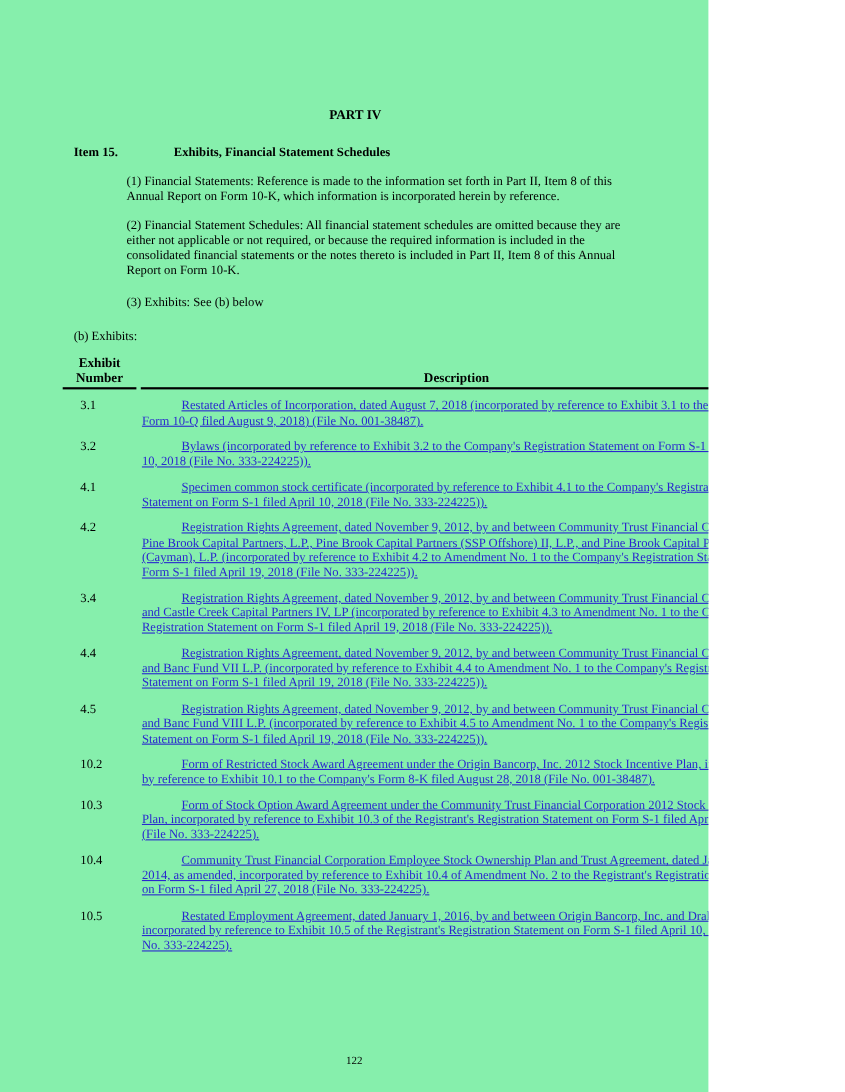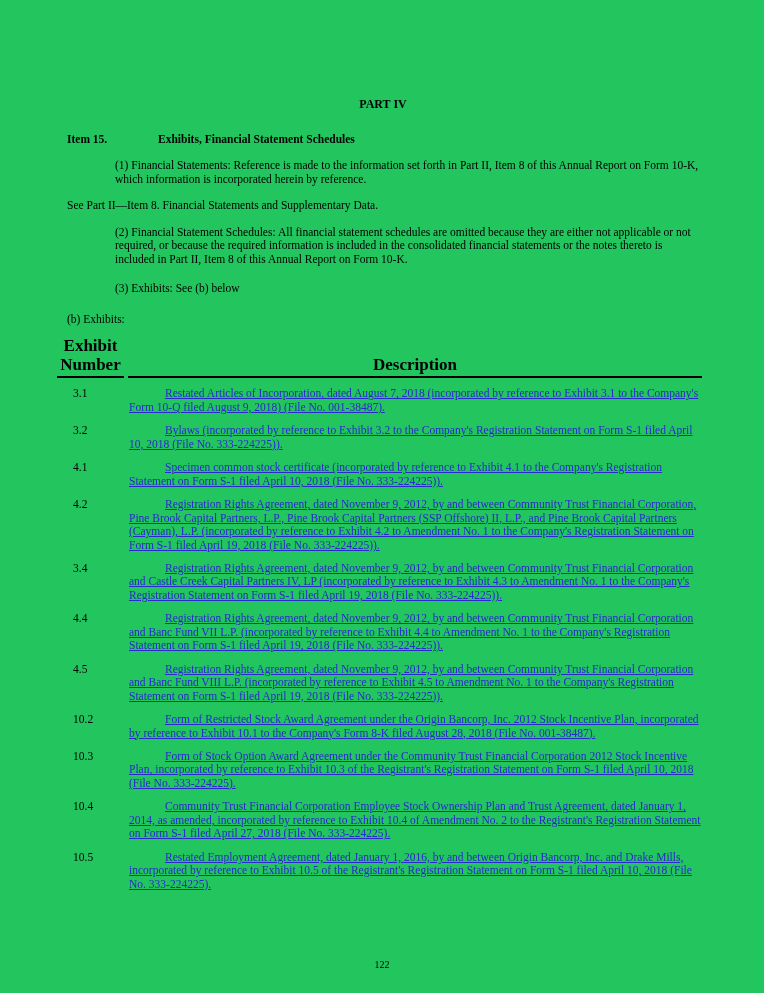--- a/index.html
+++ b/index.html
@@ -1,20 +1,20 @@
 <!DOCTYPE html>
 <html style="--link-color: #2a28cf;"><head>
 <meta charset="utf-8">
 <style>
   html, body { margin:0; padding:0; background:#ffffff; }
   .page {
     position: relative;
-    width: 764px;
+    width: 644px;
     height: 993px;
-    background: #22c55e;
+    background: #86efac;
     font-family: "Liberation Serif", serif;
     font-size: 11.5px;
     line-height: 1.17;
     color: #000000;
     box-sizing: border-box;
     padding: 97px 65px 0 67px;
     overflow: hidden;
   }
   .part-title {
     text-align: center;
@@ -40,21 +40,21 @@
     border-collapse: separate;
     border-spacing: 4px 0;
     width: 653px;
     table-layout: fixed;
   }
   table.exhibits th {
     border-bottom: 2px solid #000000;
     font-weight: bold;
     vertical-align: bottom;
     padding: 0 0 2px 0;
-    font-size: 17px;
+    font-size: 12px;
     line-height: 1.1;
   }
   th.num-col { width: 67px; }
   table.exhibits tbody td {
     vertical-align: top;
     padding-top: 9px;
   }
   td.num-cell { padding-left: 16px; }
   td.desc-cell a {
     color: var(--link-color, #2a28cf);
@@ -78,21 +78,20 @@
   <div class="part-title">PART IV</div>
 
   <div class="item-line">
     <span class="item-label">Item 15.</span>
     <span>Exhibits, Financial Statement Schedules</span>
   </div>
 
 
   <div class="indent">(1) Financial Statements: Reference is made to the information set forth in Part II, Item 8 of this Annual Report on Form 10-K, which information is incorporated herein by reference.</div>
 
-  <div class="see-line">See Part II—Item 8. Financial Statements and Supplementary Data.</div>
 
   <div class="indent">(2) Financial Statement Schedules: All financial statement schedules are omitted because they are either not applicable or not required, or because the required information is included in the consolidated financial statements or the notes thereto is included in Part II, Item 8 of this Annual Report on Form 10-K.</div>
 
   <div class="indent para-3">(3) Exhibits: See (b) below</div>
 
   <div class="para-b">(b) Exhibits:</div>
 
   <table class="exhibits">
     <thead>
       <tr>

